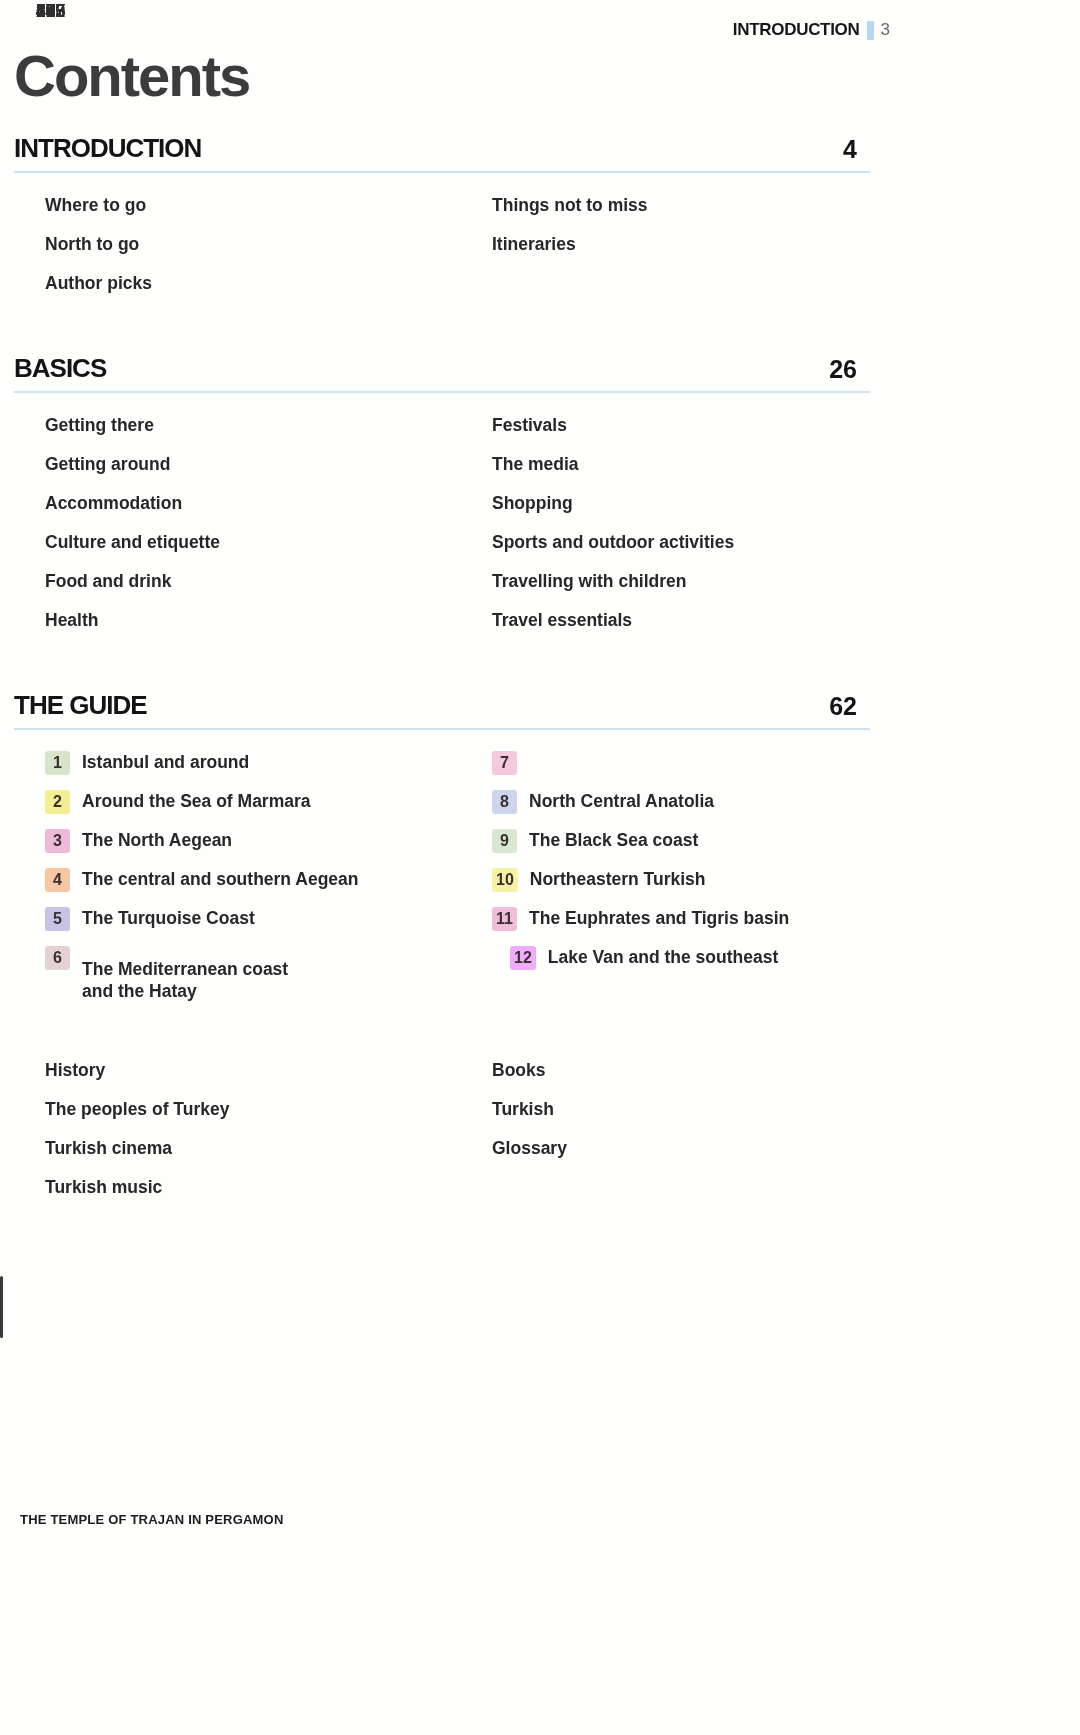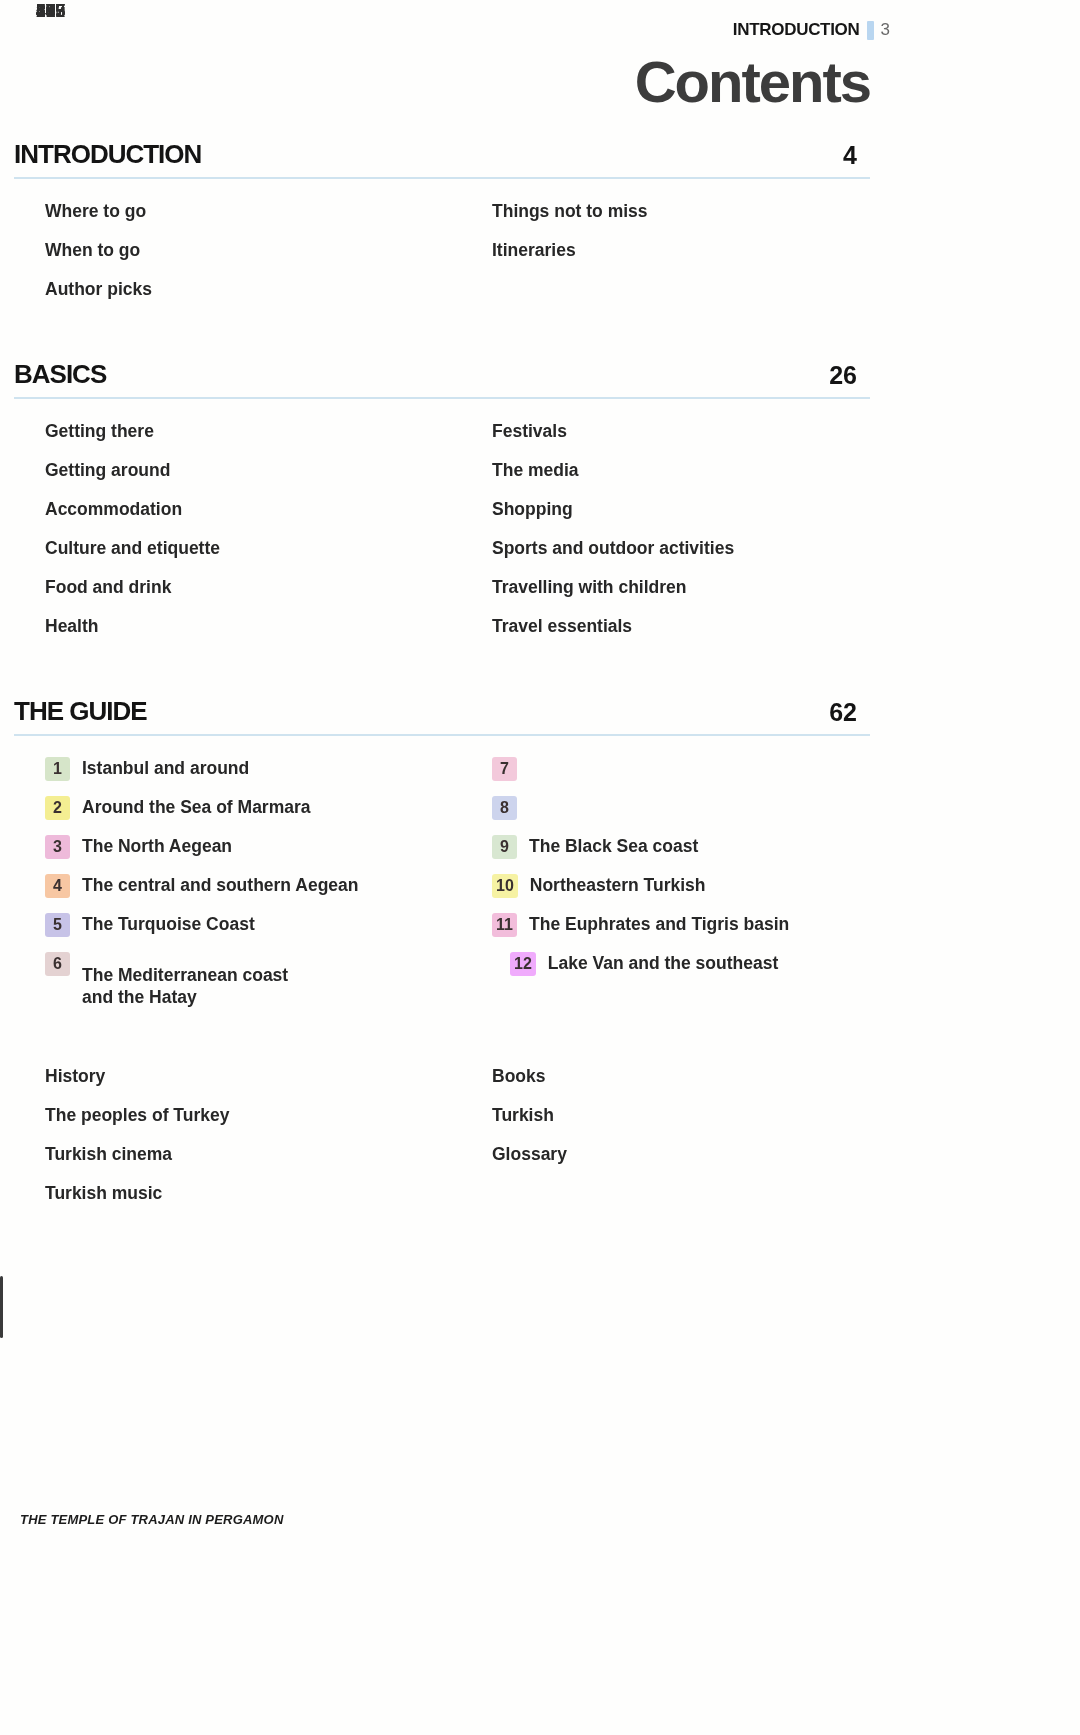--- a/index.html
+++ b/index.html
@@ -17,21 +17,21 @@
     display:flex;justify-content:flex-end;align-items:center;
     gap:7px;margin-top:20px;margin-right:-20px;
   }
   .running-header .sec{font-size:17px;font-weight:bold;color:#161616;letter-spacing:-0.3px;}
   .running-header .bar{width:7px;height:19px;background:#b9d6f0;border-radius:1px;}
   .running-header .pg{font-size:17px;color:#6a6a6a;}
 
   
   .page-title{
     font-size:58px;font-weight:bold;color:#3c3c3c;
-    letter-spacing:-2px;margin-top:12px;line-height:1.05;text-align:right;
+    letter-spacing:-2px;margin-top:6px;line-height:1.05;
   }
 
   
   .section{margin-top:42px;}
   .section.first{margin-top:26px;}
   .sec-head{
     display:flex;justify-content:space-between;align-items:flex-end;
     border-bottom:2px solid #cfe3ef;
     padding-bottom:7px;padding-right:13px;
   }
@@ -57,21 +57,21 @@
     border-radius:3px;display:flex;align-items:center;justify-content:center;
     font-size:16px;font-weight:bold;color:#3a3030;flex:0 0 auto;
   }
   .row-guide .page{align-self:flex-end;}
   
   .col.guide-left .row:nth-child(6) .label{flex:0 0 225px;margin-top:12px;}
 
   
   .footer-caption{
     position:absolute;left:20px;top:1512px;
-    font-size:13px;font-weight:bold;color:#1c1c1c;letter-spacing:0.2px;font-style:italic;
+    font-size:13px;font-weight:bold;color:#1c1c1c;letter-spacing:0.2px;
   }
   
   .scan-artifact{
     position:absolute;left:0;top:1276px;width:3px;height:62px;
     background:#3a3a3a;border-radius:2px;
   }
 </style>
 </head>
 <body>
 
@@ -90,21 +90,21 @@
       <span class="heading">INTRODUCTION</span>
       <span class="secpage">4</span>
     </div>
     <div class="sec-body">
       <div class="col">
         <div class="row">
           <span class="label">Where to go</span>
           <span class="page">6</span>
         </div>
         <div class="row">
-          <span class="label">When to go</span>
+          <span class="label">North to go</span>
           <span class="page">10</span>
         </div>
         <div class="row">
           <span class="label">Author picks</span>
           <span class="page">13</span>
         </div>
       </div>
       <div class="col col2">
         <div class="row">
           <span class="label">Things not to miss</span>
@@ -217,20 +217,21 @@
           <span class="page">335</span>
         </div>
       </div>
       <div class="col col2">
         <div class="row row-guide">
           <span class="chip" style="background-color: rgb(243, 201, 219);">7</span>
           <span class="page">387</span>
         </div>
         <div class="row row-guide">
           <span class="chip" style="background-color: rgb(205, 212, 237);">8</span>
+          <span class="label">North Central Anatolia</span>
           <span class="page">443</span>
         </div>
         <div class="row row-guide">
           <span class="chip" style="background-color: rgb(216, 231, 209);">9</span>
           <span class="label">The Black Sea coast</span>
           <span class="page">485</span>
         </div>
         <div class="row row-guide">
           <span class="chip" style="background-color: rgb(246, 242, 163);">10</span>
           <span class="label">Northeastern Turkish</span>

